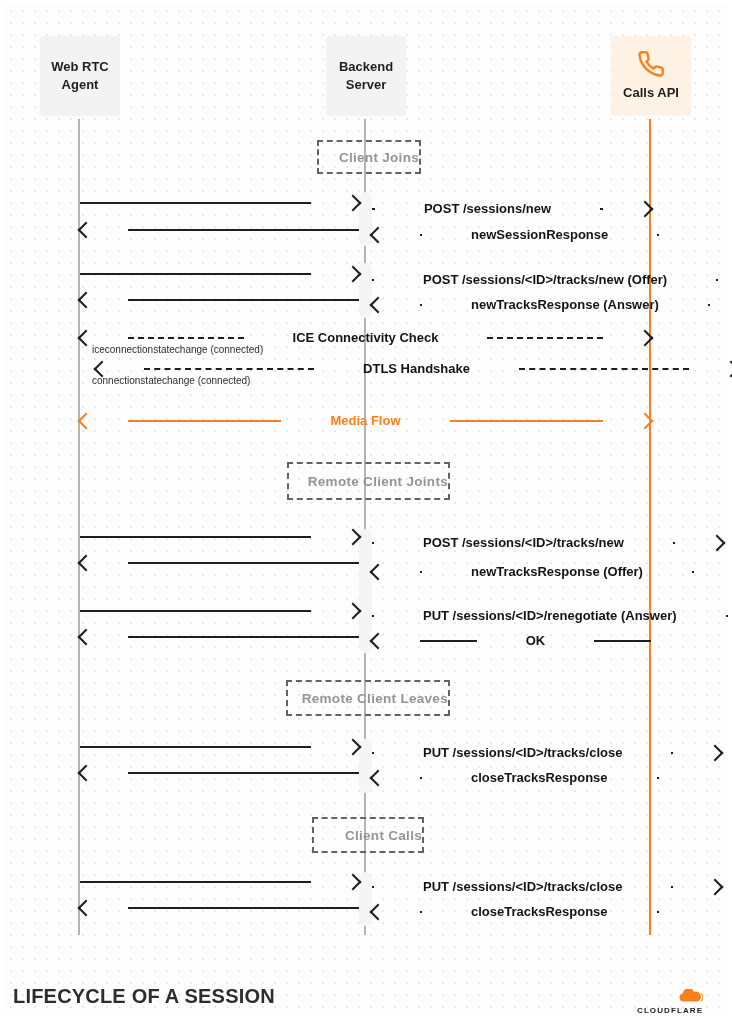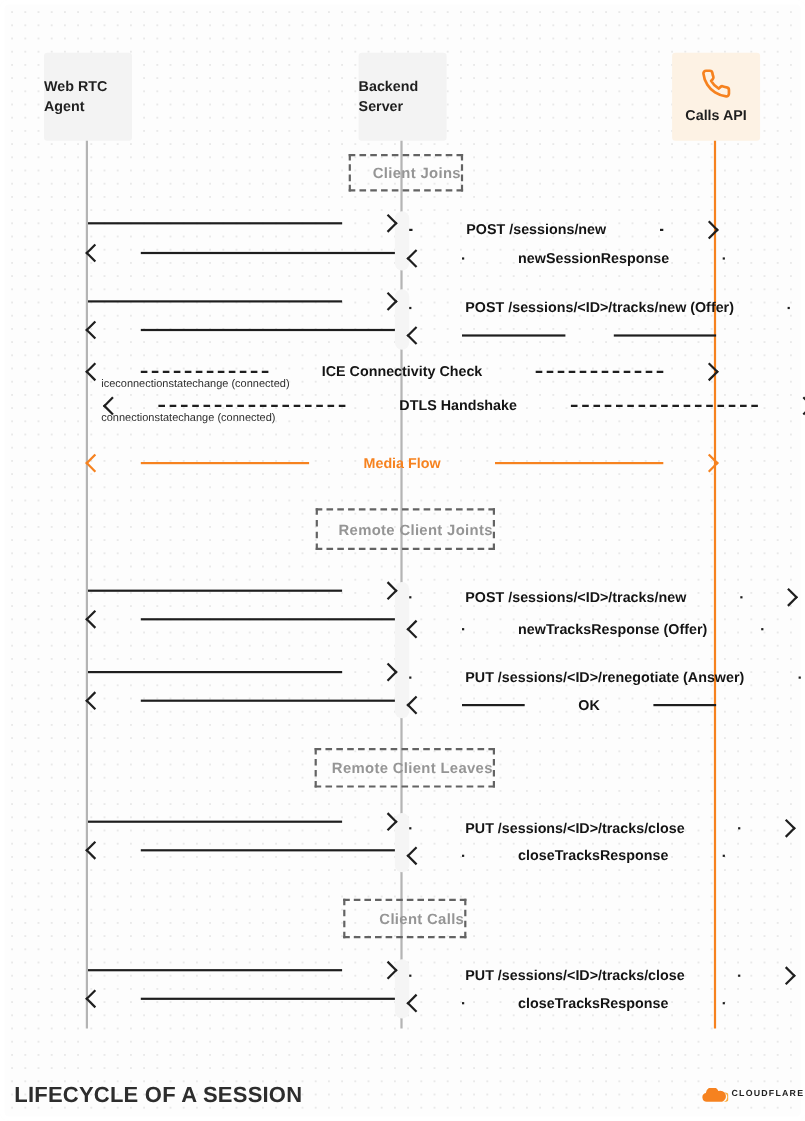--- a/index.html
+++ b/index.html
@@ -15,24 +15,24 @@
     border-radius:8px;
     box-shadow:inset 0 0 0 4px #ffffff;
   }
   
   .lifeline{position:absolute;top:119px;height:816px;width:2px;background:#b4b4b4;z-index:1;}
   .lifeline.orange{background:#F6821F;}
   
   .bar{position:absolute;left:359px;width:13px;background:#f5f5f5;border-radius:7px;z-index:2;}
   
   .actor{
-    position:absolute;top:48px;width:80px;height:80px;
+    position:absolute;top:36px;width:80px;height:80px;
     background:#f3f3f3;border-radius:3px;
     display:flex;align-items:center;justify-content:center;flex-direction:column;
-    font-weight:700;font-size:13px;color:#1f1f1f;line-height:1.4;
+    text-align:center;font-weight:700;font-size:13px;color:#1f1f1f;line-height:1.4;
     z-index:5;
   }
   .actor.api{background:#fdf2e4;}
   .actor .icon{margin-bottom:6px;line-height:0;}
   
   .section{
     position:absolute;border:2px dashed #636363;
     display:flex;align-items:center;justify-content:flex-end;
     color:#959595;font-size:13.5px;font-weight:600;letter-spacing:.3px;
     z-index:3;white-space:nowrap;
@@ -44,21 +44,21 @@
   .arrow .lbl{font-weight:700;font-size:13px;color:#141414;padding:0 5px;white-space:nowrap;line-height:16px;flex:none;}
   .head{flex:none;width:10px;height:10px;}
   .head.r{border-top:2.6px solid #1e1e1e;border-right:2.6px solid #1e1e1e;transform:rotate(45deg);margin-left:-8px;}
   .head.l{border-top:2.6px solid #1e1e1e;border-left:2.6px solid #1e1e1e;transform:rotate(-45deg);margin-right:-8px;}
   .arrow.orange .seg{border-color:#F6821F;}
   .arrow.orange .head{border-color:#F6821F;}
   .arrow.orange .lbl{color:#F6821F;}
   .sublabel{position:absolute;font-size:10px;color:#2e2e2e;z-index:4;white-space:nowrap;}
   
   .footer-title{position:absolute;left:13px;top:985px;font-size:20px;font-weight:700;color:#2d2d2d;letter-spacing:.2px;z-index:6;}
-  .logo{position:absolute;left:637px;top:989px;display:flex;align-items:flex-start;gap:3px;z-index:6;}
+  .logo{position:absolute;left:637px;top:989px;display:flex;align-items:flex-end;gap:3px;z-index:6;flex-direction:column;}
   .logo .brand-text{font-size:8px;font-weight:700;color:#1f1f1f;letter-spacing:1.1px;}
 </style>
 </head>
 <body>
 
 <div class="canvas">
 
   <div class="lifeline" style="left:78px"></div>
   <div class="lifeline" style="left:364px"></div>
   <div class="lifeline orange" style="left:649px"></div>
@@ -124,20 +124,21 @@
   </div>
   <div class="arrow" style="left:372px;top:272px;width:279px">
     <span class="seg"></span>
     <span class="lbl">POST /sessions/&lt;ID&gt;/tracks/new (Offer)</span>
     <span class="seg"></span>
       <span class="head r"></span>
   </div>
   <div class="arrow" style="left:372px;top:297px;width:279px">
     <span class="head l"></span>
       <span class="seg"></span>
+    <span class="lbl">newTracksResponse (Answer)</span>
     <span class="seg"></span>
   </div>
   <div class="arrow" style="left:80px;top:292px;width:279px">
     <span class="head l"></span>
       <span class="seg"></span>
   </div>
 
   <div class="arrow dashed" style="left:80px;top:330px;width:571px">
     <span class="head l"></span>
       <span class="seg"></span>

